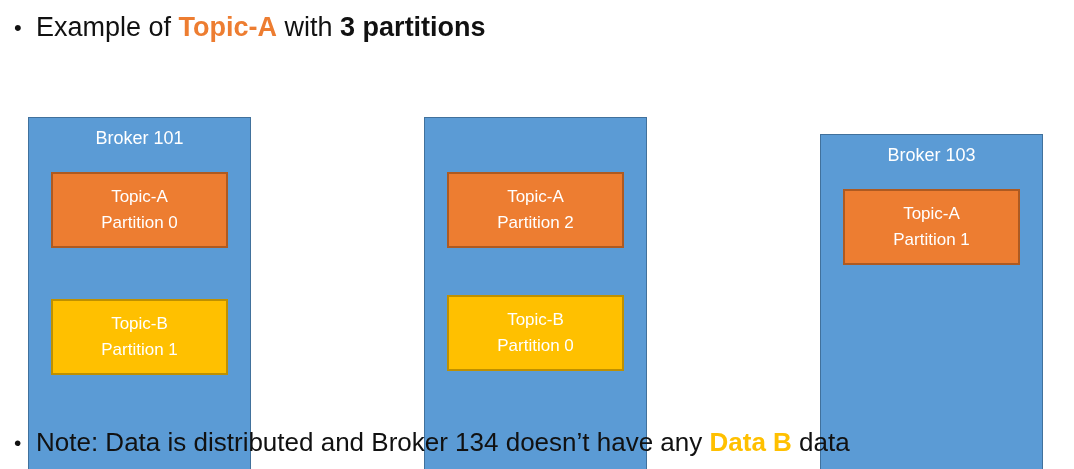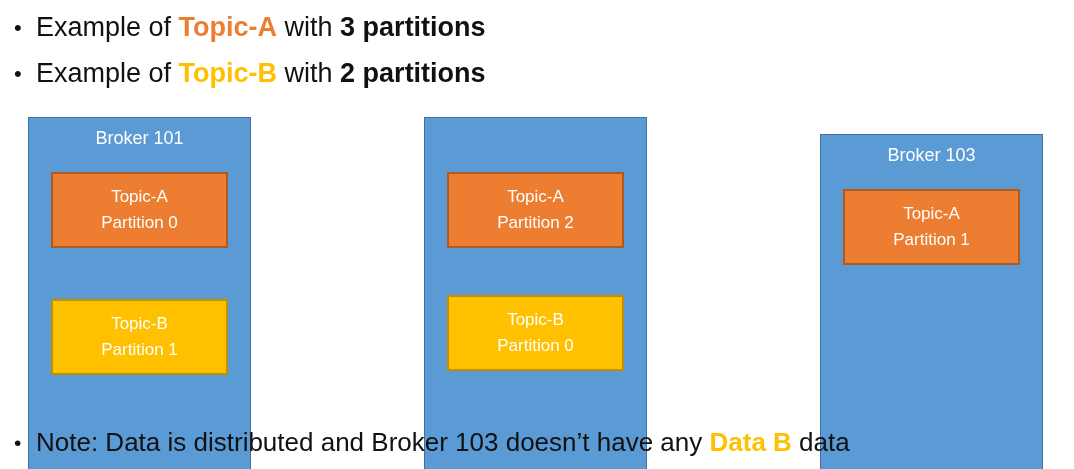--- a/index.html
+++ b/index.html
@@ -102,23 +102,20 @@
 </style>
 </head>
 <body>
 
 <div id="slide">
 
   <div class="bullet-line b1">
     <span class="marker">•</span><span>Example of </span><span class="topic-a-color">Topic-A</span><span> with </span><span class="bold">3 partitions</span>
   </div>
 
-  <div class="bullet-line b2">
-    <span class="marker">•</span><span>Example of </span><span class="topic-b-color">Topic-B</span><span> with </span><span class="bold">2 partitions</span>
-  </div>
 
   <div class="broker broker-101">
     <div class="broker-title">Broker 101</div>
     <div class="partition orange pos-a">
       <div>Topic-A</div>
       <div>Partition 0</div>
     </div>
     <div class="partition yellow pos-b-1">
       <div>Topic-B</div>
       <div>Partition 1</div>
@@ -138,16 +135,16 @@
 
   <div class="broker broker-103">
     <div class="broker-title">Broker 103</div>
     <div class="partition orange pos-a">
       <div>Topic-A</div>
       <div>Partition 1</div>
     </div>
   </div>
 
   <div class="note-line">
-    <span class="marker">•</span><span>Note: Data is distributed and Broker 103 doesn’t have any </span><span class="topic-b-color">Data B</span><span> data</span>
+    <span class="marker">•</span><span>Note: Data is distributed and Broker 134 doesn’t have any </span><span class="topic-b-color">Data B</span><span> data</span>
   </div>
 
 </div>
 
 </body></html>

